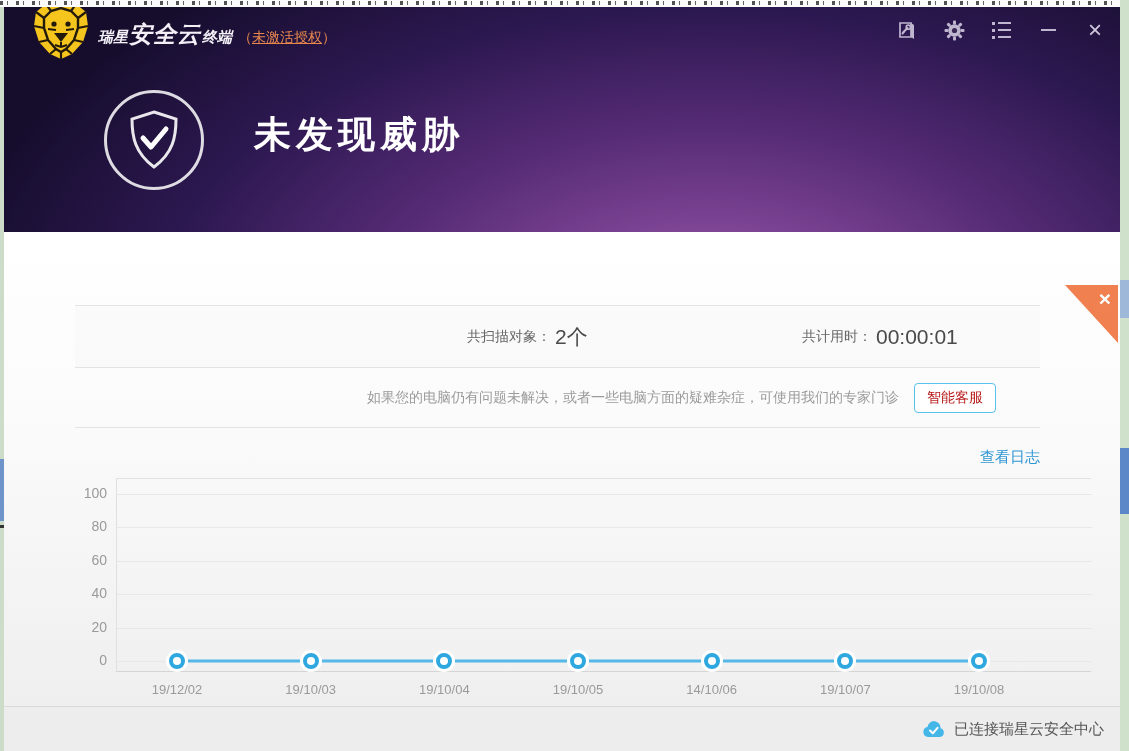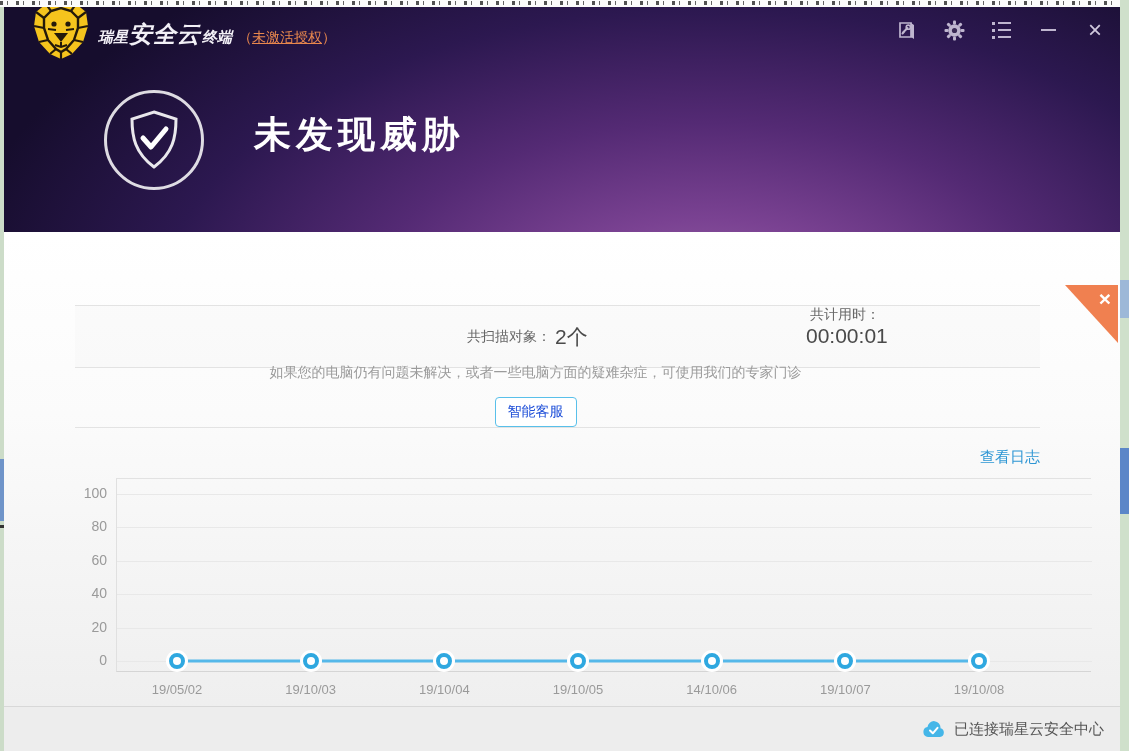--- a/index.html
+++ b/index.html
@@ -91,33 +91,32 @@
   .panel-line { position:absolute; left:71px; width:965px; height:1px; background:#e3e3e3; }
   .line1 { top:73px; }
   .line2 { top:135px; }
   .line3 { top:195px; }
 
   .stats-row {
     position:absolute; left:71px; top:74px; width:965px; height:61px;
     background:rgba(0,0,0,0.012);
   }
   .stat { position:absolute; top:0; height:61px; display:flex; align-items:center; }
-  .stat-1 { left:52px; } .stat-2 { left:392px; } .stat-3 { left:727px;flex-direction:column; }
+  .stat-1 { left:52px; } .stat-2 { left:392px; } .stat-3 { left:727px; }
   .stat .lbl { font-size:14px; color:#666; }
   .stat .val { font-size:21px; color:#4a4a4a; margin-left:4px; }
 
   .service-row {
     position:absolute; left:71px; top:136px; width:965px; height:59px;
     display:flex; align-items:center; justify-content:flex-end; gap:15px;
     padding-right:44px;
-    flex-direction:column;
   }
   .service-text { font-size:14px; color:#9b9b9b; }
   .service-btn {
-    font-size:14px; color:#1d4ed8; background:#fff;
+    font-size:14px; color:#b91c1c; background:#fff;
     border:1px solid #59c0ea; border-radius:4px; padding:5px 12px; cursor:pointer;
   }
 
   .view-log {
     position:absolute; top:216px; left:971px; width:65px; text-align:right;
     font-size:15px; color:#2e96d4; cursor:pointer;
   }
 
   
   .chart-plot {
@@ -283,21 +282,21 @@
         <div class="gridline" style="top: 81.8px;"></div>
         <span class="ytick" style="top: 72.8px;">60</span>
         <div class="gridline" style="top: 48.4px;"></div>
         <span class="ytick" style="top: 39.4px;">80</span>
         <div class="gridline" style="top: 15px;"></div>
         <span class="ytick" style="top: 6px;">100</span>
         <svg width="975" height="196" class="chart-svg">
           <polyline points="60,182 193.67,182 327.34,182 461.01,182 594.68,182 728.3499999999999,182 862.02,182" fill="none" stroke="#55b8e9" stroke-width="3"></polyline>
         </svg>
         <div class="pt" style="left: 52px; top: 174px; background: rgb(255, 255, 255); border-color: rgb(47, 168, 224);"></div>
-        <span class="xtick" style="left: 10px;">19/05/02</span>
+        <span class="xtick" style="left: 10px;">19/12/02</span>
         <div class="pt" style="left: 185.67px; top: 174px; background: rgb(255, 255, 255); border-color: rgb(47, 168, 224);"></div>
         <span class="xtick" style="left: 143.67px;">19/10/03</span>
         <div class="pt" style="left: 319.34px; top: 174px; background: rgb(255, 255, 255); border-color: rgb(47, 168, 224);"></div>
         <span class="xtick" style="left: 277.34px;">19/10/04</span>
         <div class="pt" style="left: 453.01px; top: 174px; background: rgb(255, 255, 255); border-color: rgb(47, 168, 224);"></div>
         <span class="xtick" style="left: 411.01px;">19/10/05</span>
         <div class="pt" style="left: 586.68px; top: 174px; background: rgb(255, 255, 255); border-color: rgb(47, 168, 224);"></div>
         <span class="xtick" style="left: 544.68px;">14/10/06</span>
         <div class="pt" style="left: 720.35px; top: 174px; background: rgb(255, 255, 255); border-color: rgb(47, 168, 224);"></div>
         <span class="xtick" style="left: 678.35px;">19/10/07</span>

